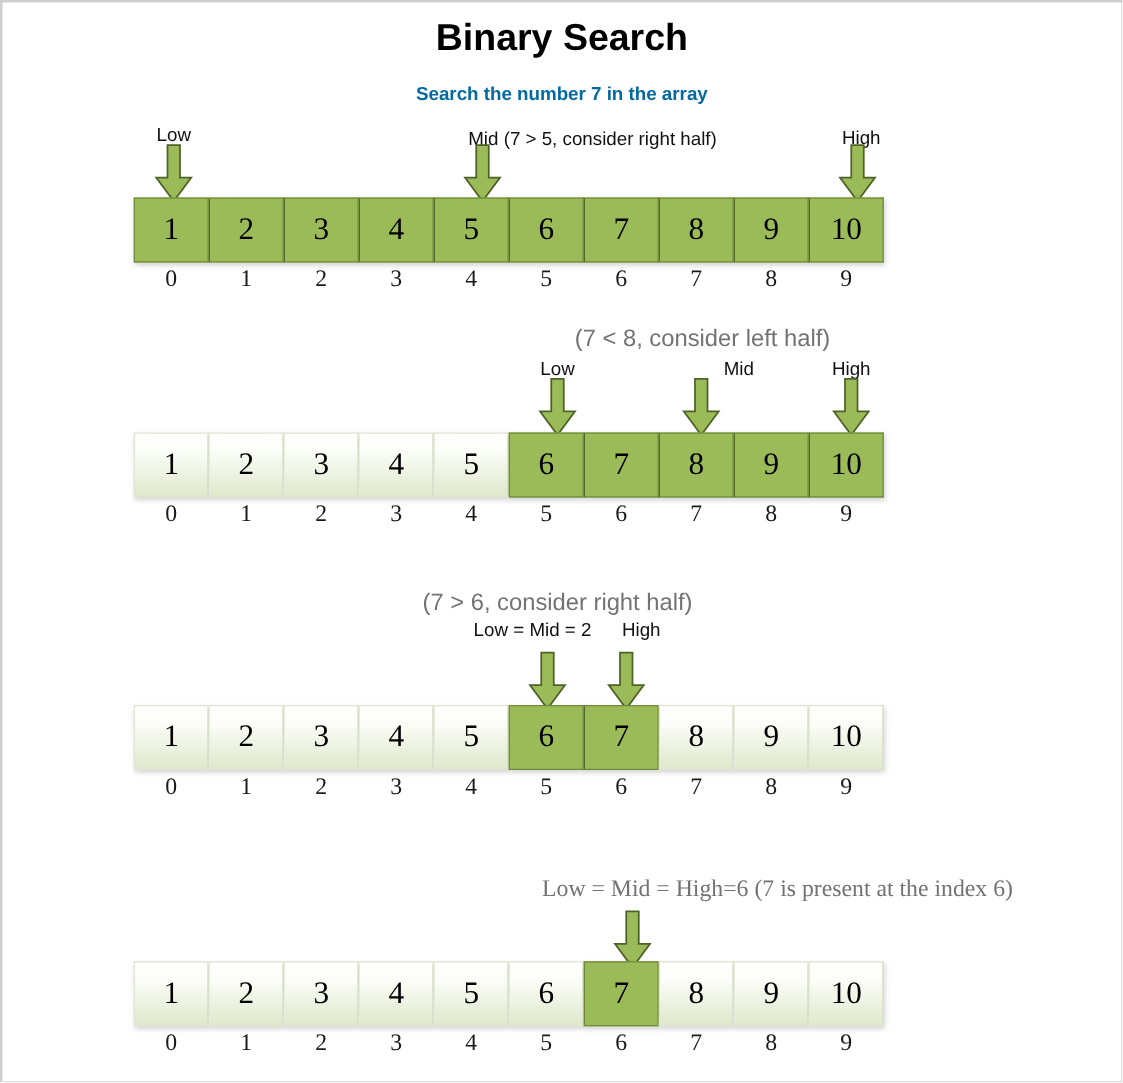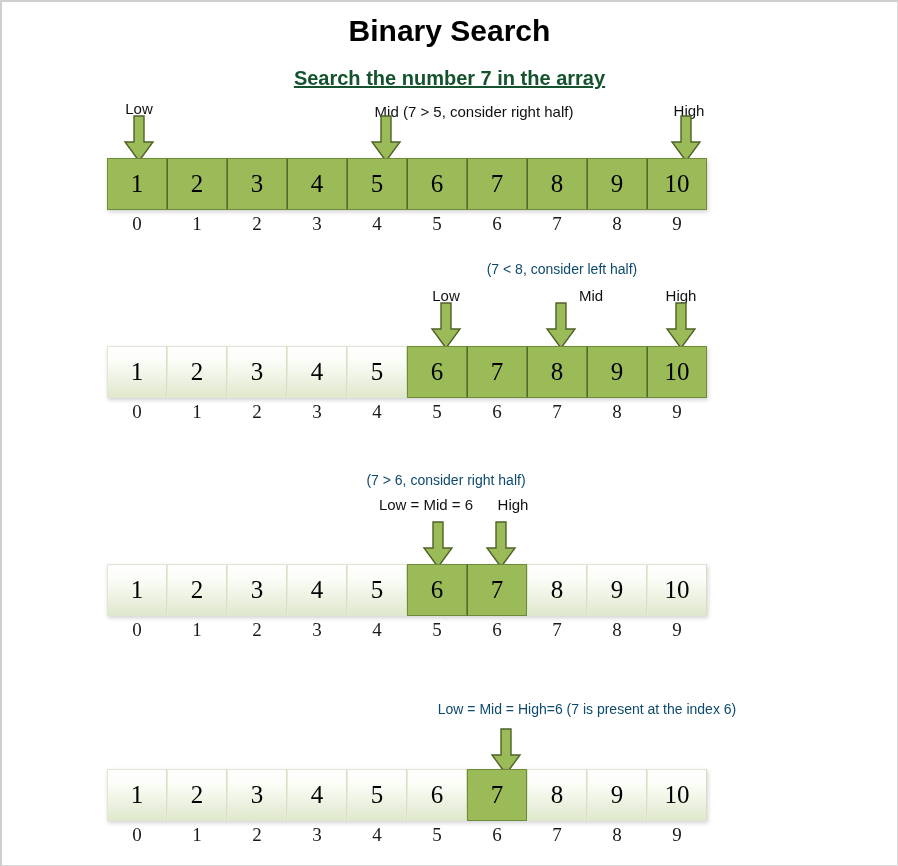--- a/index.html
+++ b/index.html
@@ -37,24 +37,23 @@
     font-weight: bold;
     color: #000000;
     letter-spacing: 0px;
   }
   .subtitle {
     position: absolute;
     left: 0;
     right: 0;
     top: 65px;
     text-align: center;
-    font-size: 20px;
+    font-size: 15px;
     font-weight: bold;
-    color: #14532d;
-    text-decoration: underline;
+    color: #0369a1;
   }
 
   
   .step {
     position: absolute;
     left: 0;
     top: 0;
     width: 898px;
   }
 
@@ -125,22 +124,22 @@
     font-size: 15px;
     color: #111111;
     white-space: nowrap;
     font-family: "Liberation Sans", sans-serif;
   }
   .plabel.center {
     transform: translateX(-50%);
   }
   .note {
     position: absolute;
-    font-size: 14px;
-    color: #0c4a6e;
+    font-size: 19px;
+    color: #737373;
     white-space: nowrap;
     transform: translateX(-50%);
     text-align: center;
     font-family: "Liberation Sans", sans-serif;
   }
 </style>
 </head>
 <body>
 
 <div id="canvas">
@@ -242,21 +241,21 @@
       <div class="index">6</div>
       <div class="index">7</div>
       <div class="index">8</div>
       <div class="index">9</div>
     </div>
   </div>
 
   <div class="step">
     <div class="note" style="left:444px; top:470px;">(7 &gt; 6, consider right half)</div>
 
-    <div class="plabel center" style="left:424px; top:494px;">Low = Mid = 6</div>
+    <div class="plabel center" style="left:424px; top:494px;">Low = Mid = 2</div>
     <div class="plabel center" style="left:511px; top:494px;">High</div>
 
     <div class="arrow" style="left:421px; top:520px;">
       <svg viewBox="0 0 30 46">
           <polygon points="10,0 20,0 20,26 29,26 15,45 1,26 10,26" fill="#9BBB59" stroke="#4F6228" stroke-width="1.4" stroke-linejoin="miter"></polygon>
         </svg>
     </div>
     <div class="arrow" style="left:484px; top:520px;">
       <svg viewBox="0 0 30 46">
           <polygon points="10,0 20,0 20,26 29,26 15,45 1,26 10,26" fill="#9BBB59" stroke="#4F6228" stroke-width="1.4" stroke-linejoin="miter"></polygon>
@@ -284,21 +283,21 @@
       <div class="index">4</div>
       <div class="index">5</div>
       <div class="index">6</div>
       <div class="index">7</div>
       <div class="index">8</div>
       <div class="index">9</div>
     </div>
   </div>
 
   <div class="step">
-    <div class="note" style="left:585px; top:699px;">Low = Mid = High=6 (7 is present at the index 6)</div>
+    <div class="note" style="left:620px; top:699px;font-family:Liberation Serif, serif;">Low = Mid = High=6 (7 is present at the index 6)</div>
 
     <div class="arrow" style="left:489px; top:727px;">
       <svg viewBox="0 0 30 46">
           <polygon points="10,0 20,0 20,26 29,26 15,45 1,26 10,26" fill="#9BBB59" stroke="#4F6228" stroke-width="1.4" stroke-linejoin="miter"></polygon>
         </svg>
     </div>
 
     <div class="array" style="left:105px; top:767px;">
       <div class="cell inactive">1</div>
       <div class="cell inactive">2</div>

